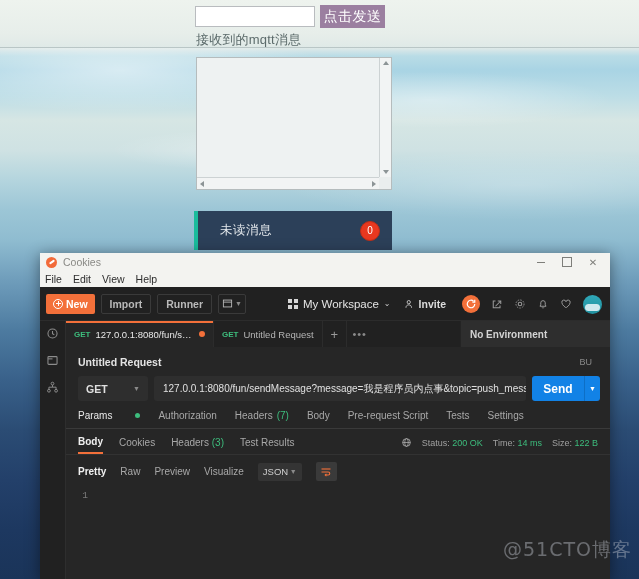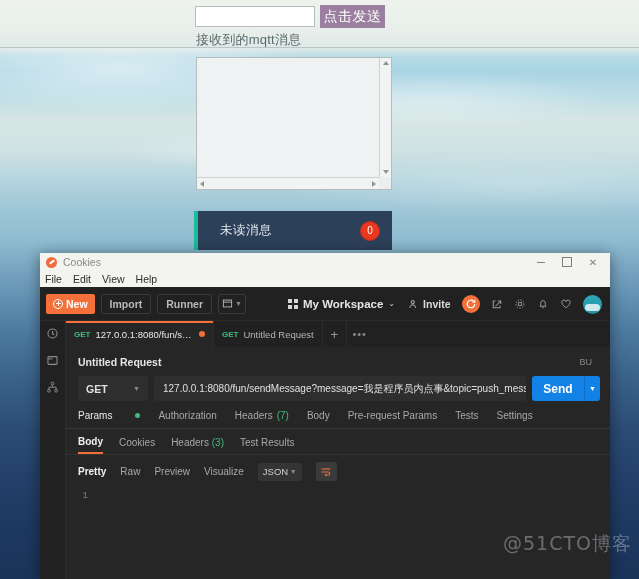--- a/index.html
+++ b/index.html
@@ -177,21 +177,21 @@
     color: #b9b9b9; cursor: pointer;
   }
   #ws-group {
     display: flex; align-items: center; gap: 5px; margin-left: 42px; cursor: pointer;
   }
   #ws-grid {
     display: grid; grid-template-columns: 4px 4px; grid-template-rows: 4px 4px;
     gap: 2px;
   }
   #ws-grid i { background: #d6d6d6; display: block; }
-  #ws-name { font-size: 11.5px; color: #e4e4e4; font-weight: bold; text-align: center; }
+  #ws-name { font-size: 11.5px; color: #e4e4e4; font-weight: normal; text-align: center; }
   #invite-btn {
     display: flex; align-items: center; gap: 4px; margin-left: 14px;
     font-size: 10.5px; color: #dcdcdc; font-weight: bold; cursor: pointer;
   }
   #tb-right {
     position: absolute; right: 8px; top: 0; height: 34px;
     display: flex; align-items: center; gap: 11px;
   }
   #sync-circ {
     width: 18px; height: 18px; border-radius: 50%; background: #f3703a;
@@ -318,21 +318,21 @@
   }
 
   #resp-body {
     flex: 1; background: #262626; display: flex; font-size: 9.5px;
     font-family: "Liberation Mono", monospace; padding-top: 2px;
   }
   #gutter { width: 28px; text-align: right; color: #7a7a7a; padding-right: 6px; }
   #code { color: #dadada; padding-left: 8px; }
 
   #watermark {
-    position: absolute; right: 7px; bottom: 22px;
+    position: absolute; right: 7px; bottom: 16px;
     font-size: 19px; color: rgba(190,196,204,.45);
     letter-spacing: 1px; pointer-events: none;
     font-family: "DejaVu Sans", sans-serif;
   }
 </style>
 </head>
 <body>
 
 <div id="wallpaper">
   <div id="mountains">
@@ -485,20 +485,21 @@
           <span class="verb">GET</span>
           <span class="ttl">127.0.0.1:8080/fun/sendMessa...</span>
           <span class="dot"></span>
         </div>
         <div class="rtab">
           <span class="verb">GET</span>
           <span class="ttl">Untitled Request</span>
         </div>
         <div id="tab-plus">+</div>
         <div id="tab-dots">•••</div>
+        <div id="env-select">No Environment</div>
       </div>
 
       <div id="req-header">
         <span id="req-name">Untitled Request</span>
         <span id="req-save-note">BU</span>
       </div>
 
       <div id="url-row">
         <div id="method-box">
           <span>GET</span>
@@ -515,33 +516,54 @@
         <span class="rt active">
           <span>Params</span>
           <span class="green-dot"></span>
         </span>
         <span class="rt">Authorization</span>
         <span class="rt">
           <span>Headers</span>
           <span class="count">(7)</span>
         </span>
         <span class="rt">Body</span>
-        <span class="rt">Pre-request Params</span>
+        <span class="rt">Pre-request Script</span>
         <span class="rt">Tests</span>
         <span class="rt">Settings</span>
       </div>
 
       <div id="resp-tabs">
         <span class="st active">Body</span>
         <span class="st">Cookies</span>
         <span class="st">
           <span>Headers</span>
           <span class="count">(3)</span>
         </span>
         <span class="st">Test Results</span>
+        <span id="resp-meta">
+          <span id="globe-ic">
+            <svg width="11" height="11" viewBox="0 0 16 16">
+              <circle cx="8" cy="8" r="5.6" fill="none" stroke="#b0b0b0" stroke-width="1.2"></circle>
+              <ellipse cx="8" cy="8" rx="2.6" ry="5.6" fill="none" stroke="#b0b0b0" stroke-width="1.1"></ellipse>
+              <line x1="2.4" y1="8" x2="13.6" y2="8" stroke="#b0b0b0" stroke-width="1.1"></line>
+            </svg>
+          </span>
+          <span>
+            <b>Status:</b>
+            <span class="val">200 OK</span>
+          </span>
+          <span>
+            <b>Time:</b>
+            <span class="val">14 ms</span>
+          </span>
+          <span>
+            <b>Size:</b>
+            <span class="val">122 B</span>
+          </span>
+        </span>
       </div>
 
       <div id="resp-toolbar">
         <span class="vt active">Pretty</span>
         <span class="vt">Raw</span>
         <span class="vt">Preview</span>
         <span class="vt">Visualize</span>
         <span id="fmt-select">
           <span>JSON</span>
           <span style="font-size:7px;color:#8a8a8a">▼</span>

